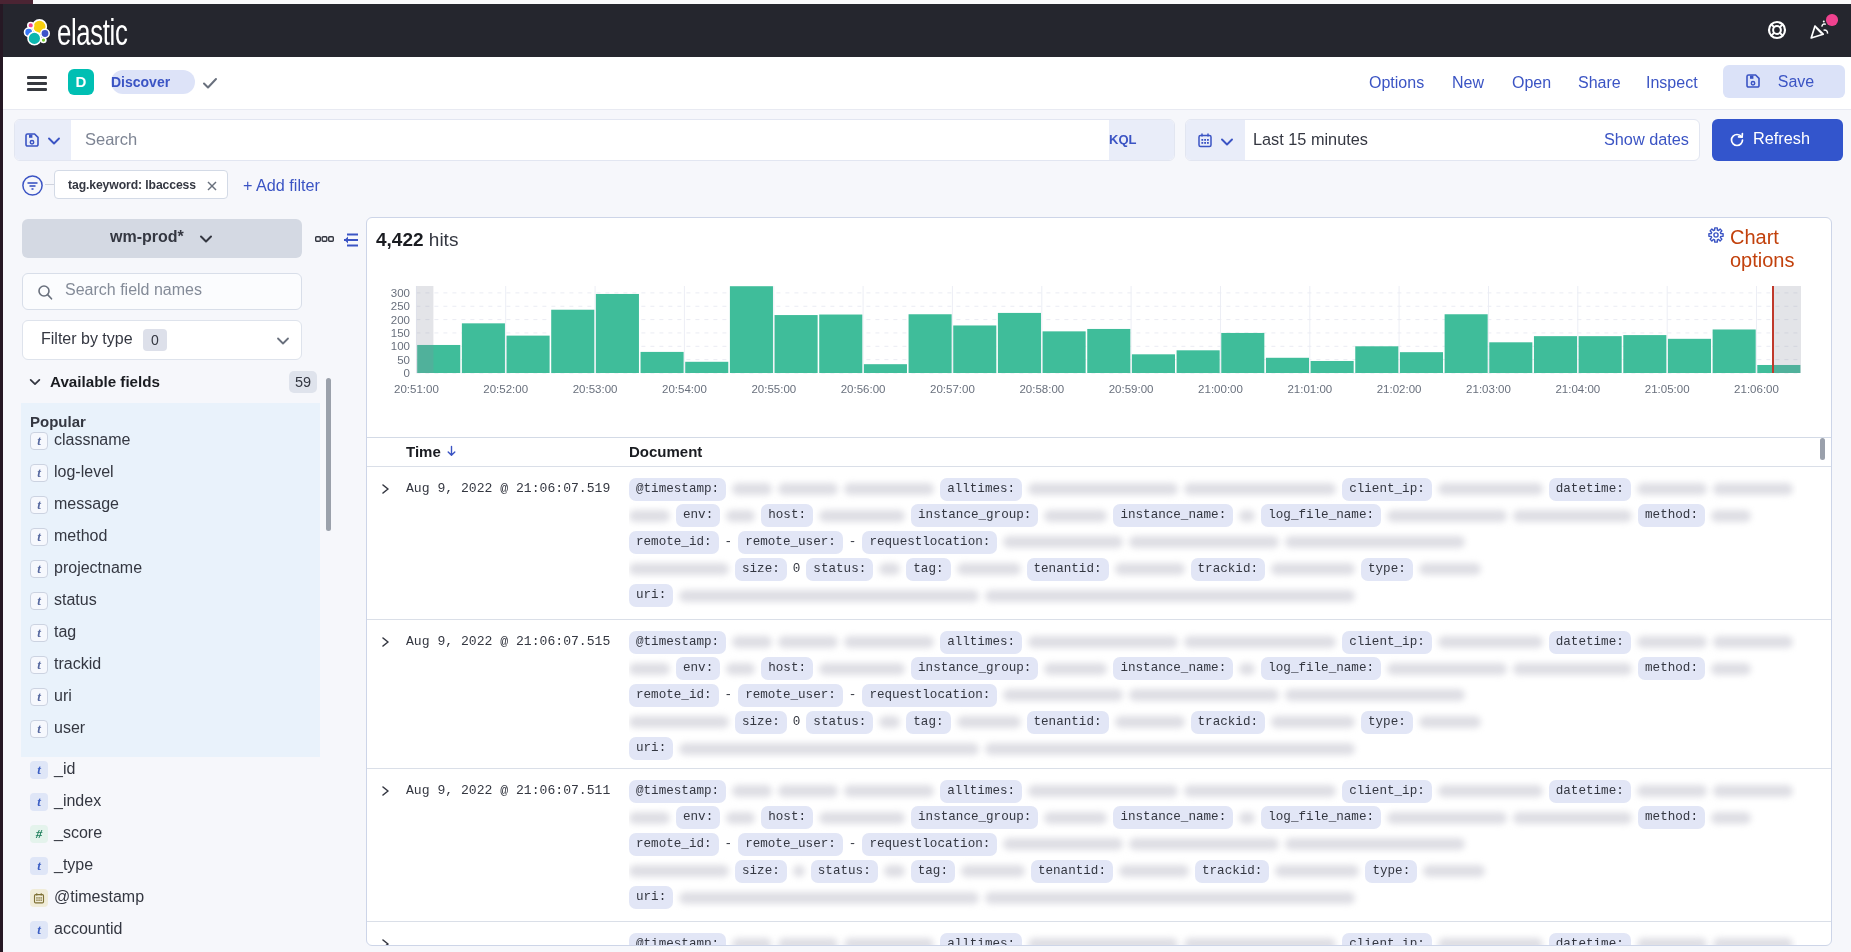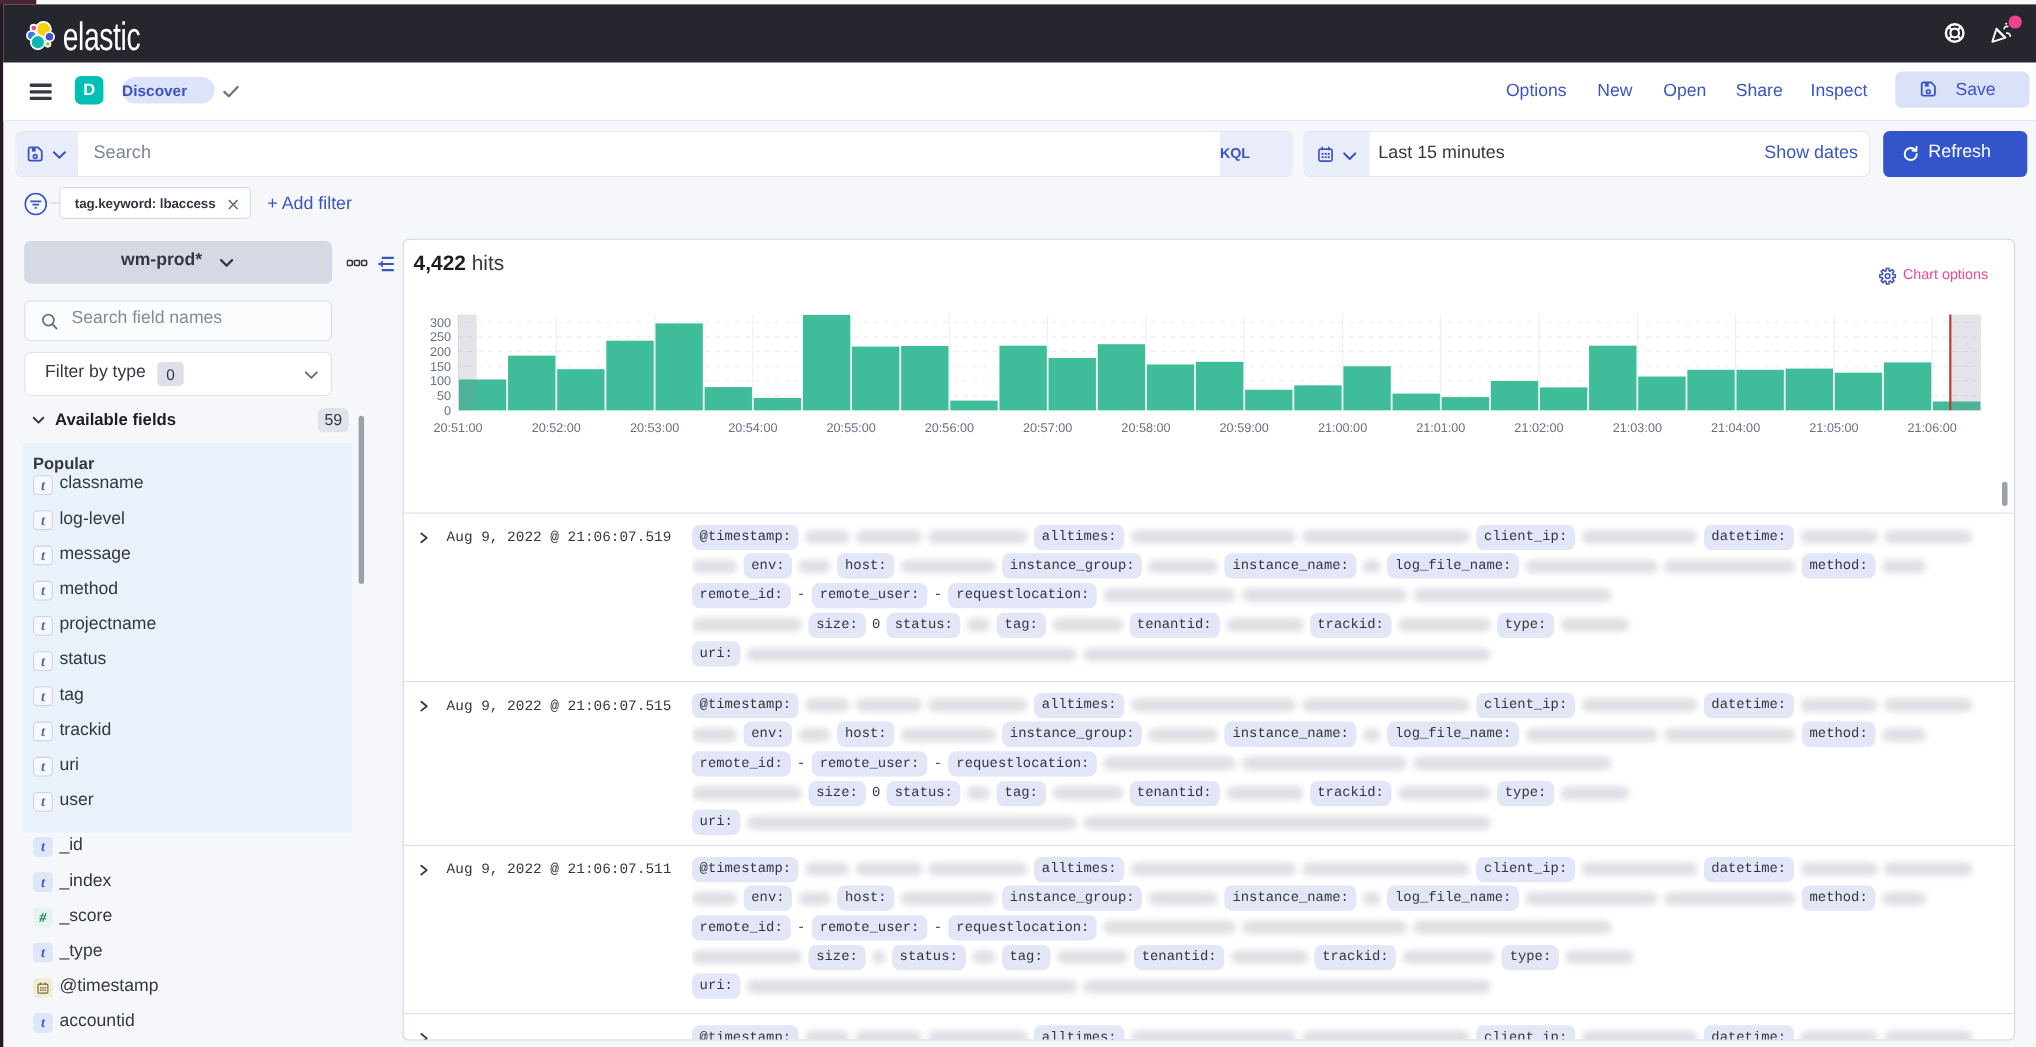--- a/index.html
+++ b/index.html
@@ -56,21 +56,21 @@
 .ficon.t{background:#dfe6f7;color:#3b5ec4}
 #bluepanel .ficon.t{background:#f6f8fd;border:1px solid #ccd3e1;color:#56689f;line-height:16px}
 .ficon.n{background:#e4f3ec;color:#1e7f5c}
 .ficon.d{background:#f0ecd8;color:#7d6f33;font-size:11px}
 .fieldrow span{position:absolute;left:24px;top:6px;font-size:16px;color:#343741;white-space:nowrap}
 
 #panel{left:366px;top:217px;width:1466px;height:729px;background:#fff;border:1px solid #cdd5e8;
   border-radius:6px;overflow:hidden}
 #hits{position:absolute;left:9px;top:11px;font-size:19px;color:#343741}
 #hits b{color:#1a1c21}
-#chartopt{position:absolute;left:1363px;top:24px;color:#ec4899;font-size:13px}
+#chartopt{position:absolute;left:1363px;top:8px;color:#c2410c;font-size:20px}
 #rangetxt{position:absolute;left:0;top:186px;width:1466px;text-align:center;font-size:14.2px;color:#343741}
 #thead{position:absolute;left:0;top:219px;width:1464px;height:30px;border-top:1px solid #d3dae6;
   border-bottom:1px solid #d3dae6}
 #thead b{font-size:15px;color:#1a1c21}
 .trow{position:absolute;left:0;width:1464px}
 .tsep{position:absolute;left:0;width:1464px;border-top:1px solid #dadfe8}
 .ts{position:absolute;left:39px;font:13.1px "Liberation Mono",monospace;color:#343741}
 .dline{position:absolute;left:262px;right:34px;height:27px;line-height:26px;white-space:nowrap;overflow:hidden}
 .kb{display:inline-block;vertical-align:middle;font:12.6px "Liberation Mono",monospace;color:#343741;
   background:#e2e6f6;border-radius:7px;padding:3px 7px;margin-right:6px;line-height:17px}
@@ -390,20 +390,27 @@
       <text x="674.8" y="112" text-anchor="middle" font-size="11.5" fill="#69707d" font-family="Liberation Sans">20:58:00</text>
       <text x="764.1" y="112" text-anchor="middle" font-size="11.5" fill="#69707d" font-family="Liberation Sans">20:59:00</text>
       <text x="853.5" y="112" text-anchor="middle" font-size="11.5" fill="#69707d" font-family="Liberation Sans">21:00:00</text>
       <text x="942.8" y="112" text-anchor="middle" font-size="11.5" fill="#69707d" font-family="Liberation Sans">21:01:00</text>
       <text x="1032.1" y="112" text-anchor="middle" font-size="11.5" fill="#69707d" font-family="Liberation Sans">21:02:00</text>
       <text x="1121.5" y="112" text-anchor="middle" font-size="11.5" fill="#69707d" font-family="Liberation Sans">21:03:00</text>
       <text x="1210.8" y="112" text-anchor="middle" font-size="11.5" fill="#69707d" font-family="Liberation Sans">21:04:00</text>
       <text x="1300.2" y="112" text-anchor="middle" font-size="11.5" fill="#69707d" font-family="Liberation Sans">21:05:00</text>
       <text x="1389.5" y="112" text-anchor="middle" font-size="11.5" fill="#69707d" font-family="Liberation Sans">21:06:00</text>
     </svg>
+<div id="thead">
+      <b style="position:absolute;left:39px;top:5px">Time</b>
+      <svg class="abs" style="left:78px;top:7px" width="13" height="13" viewBox="0 0 13 13">
+        <path d="M6.5 1.5 V10 M3.2 7 L6.5 10.3 L9.8 7" fill="none" stroke="#3b54c4" stroke-width="1.4" stroke-linecap="round" stroke-linejoin="round"></path>
+      </svg>
+      <b style="position:absolute;left:262px;top:5px">Document</b>
+    </div>
 <div class="trow" style="top:248px;height:153px">
       <div class="tsep" style="top:0"></div>
       <svg class="abs" style="left:12px;top:17px" width="12" height="12" viewBox="0 0 12 12">
         <polyline points="4,2 9,6 4,10" fill="none" stroke="#343741" stroke-width="1.6" stroke-linecap="round" stroke-linejoin="round"></polyline>
       </svg>
       <div class="ts" style="top:14.5px">Aug 9, 2022 @ 21:06:07.519</div>
       <div class="dline" style="top:9.5px"><span class="kb">@timestamp:</span><span class="bl" style="width:40px"></span><span class="bl" style="width:60px"></span><span class="bl" style="width:90px"></span><span class="kb">alltimes:</span><span class="bl" style="width:150px"></span><span class="bl" style="width:152px"></span><span class="kb">client_ip:</span><span class="bl" style="width:105px"></span><span class="kb">datetime:</span><span class="bl" style="width:70px"></span><span class="bl" style="width:80px"></span></div>
       <div class="dline" style="top:36.1px"><span class="bl" style="width:41px"></span><span class="kb">env:</span><span class="bl" style="width:29px"></span><span class="kb">host:</span><span class="bl" style="width:86px"></span><span class="kb">instance_group:</span><span class="bl" style="width:63px"></span><span class="kb">instance_name:</span><span class="bl" style="width:16px"></span><span class="kb">log_file_name:</span><span class="bl" style="width:120px"></span><span class="bl" style="width:119px"></span><span class="kb">method:</span><span class="bl" style="width:40px"></span></div>
       <div class="dline" style="top:62.7px"><span class="kb">remote_id:</span><span class="rw">-</span><span class="kb">remote_user:</span><span class="rw">-</span><span class="kb">requestlocation:</span><span class="bl" style="width:120px"></span><span class="bl" style="width:150px"></span><span class="bl" style="width:180px"></span></div>
       <div class="dline" style="top:89.30000000000001px"><span class="bl" style="width:100px"></span><span class="kb">size:</span><span class="rw">0</span><span class="kb">status:</span><span class="bl" style="width:21px"></span><span class="kb">tag:</span><span class="bl" style="width:64px"></span><span class="kb">tenantid:</span><span class="bl" style="width:70px"></span><span class="kb">trackid:</span><span class="bl" style="width:84px"></span><span class="kb">type:</span><span class="bl" style="width:62px"></span></div>

